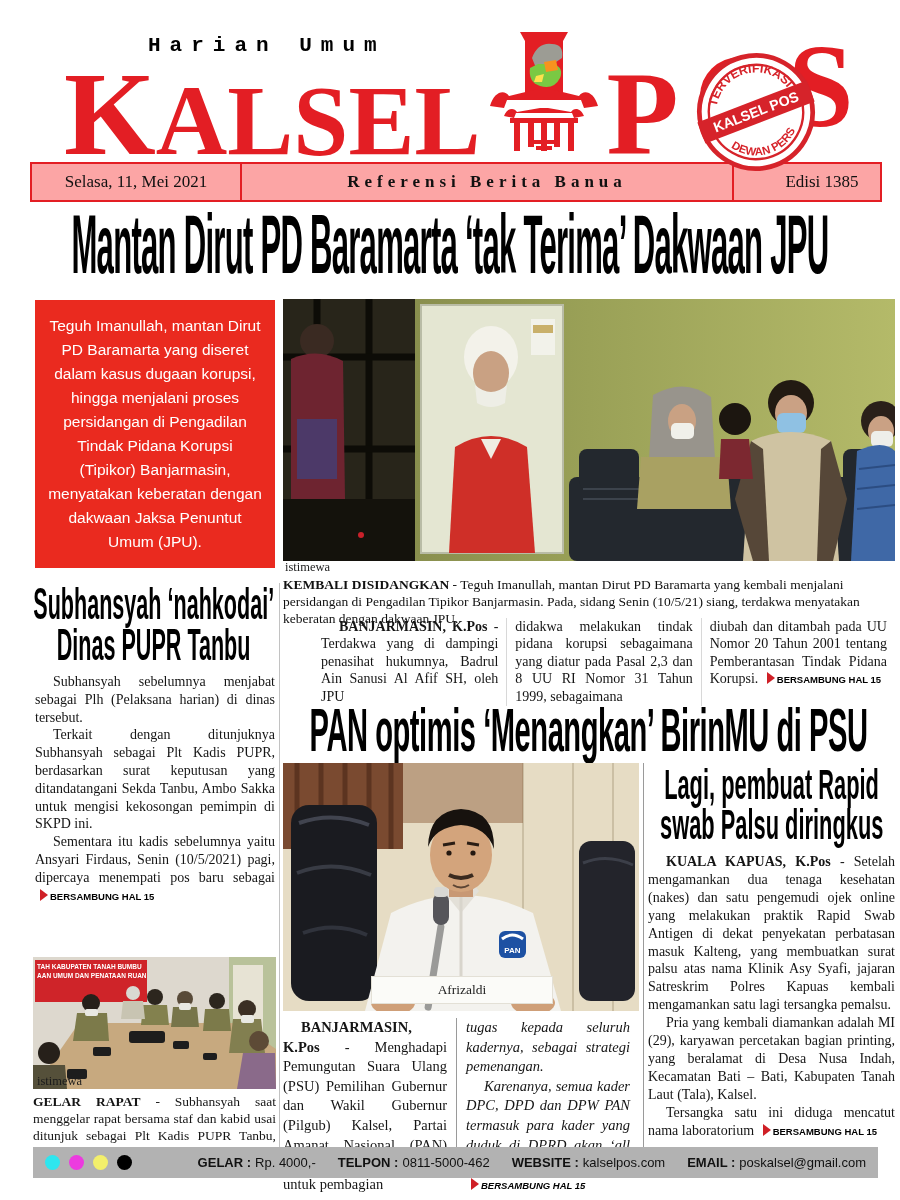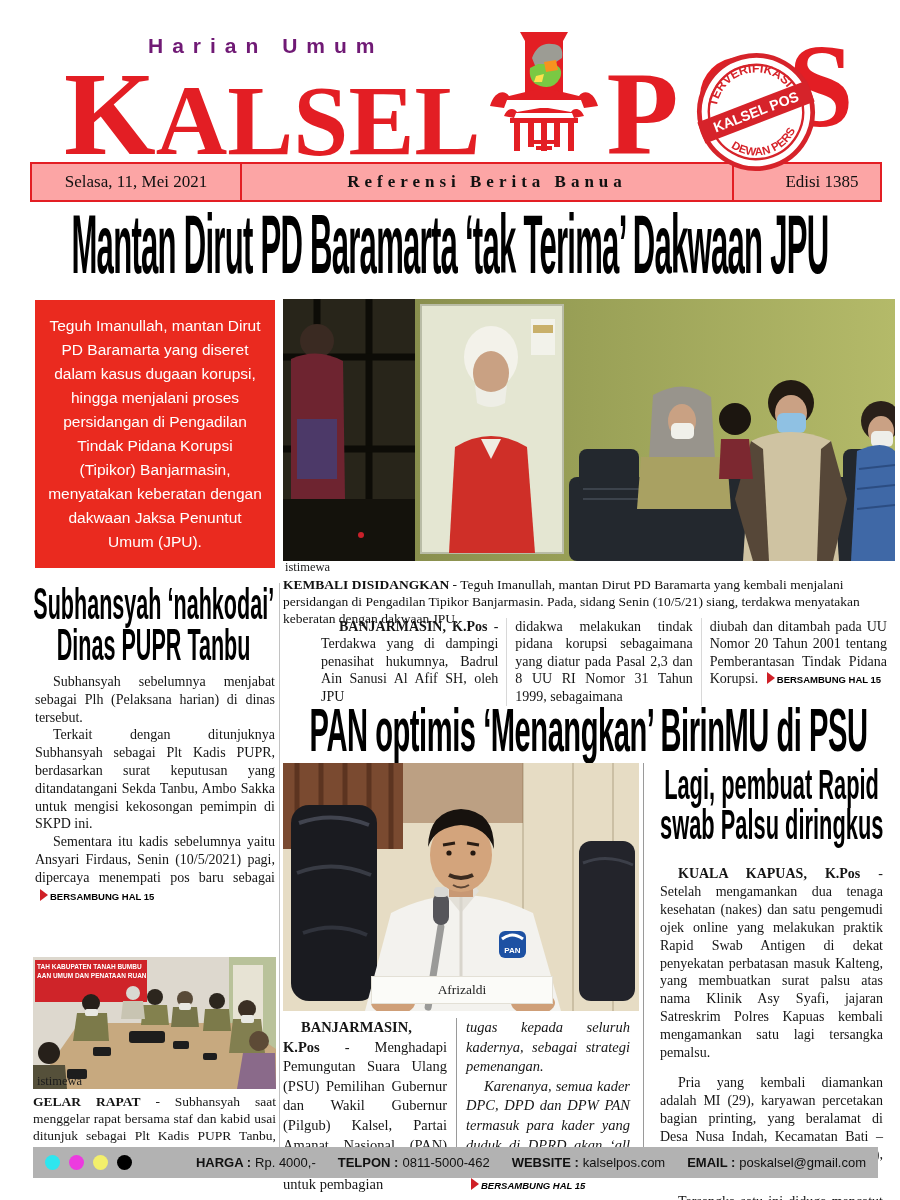--- a/index.html
+++ b/index.html
@@ -1,22 +1,22 @@
 <!DOCTYPE html>
 <html><head>
 <meta charset="utf-8">
 <style>
   html,body{margin:0;padding:0;background:#fff;}
   .page{position:relative;width:900px;height:1200px;background:#fff;overflow:hidden;
         font-family:"Liberation Serif",serif;color:#151515;}
   .abs{position:absolute;}
 
   
-  .tagline{left:148px;top:34px;font-family:Liberation Sans, sans-serif;font-weight:bold;
-           font-size:21px;letter-spacing:9px;color:#701a75;}
+  .tagline{left:148px;top:34px;font-family:Liberation Mono, monospace;font-weight:bold;
+           font-size:21px;letter-spacing:9px;color:#000000;}
   .title-row{left:64px;top:28px;width:820px;height:130px;white-space:nowrap;}
   .tw{font-family:"Liberation Serif",serif;font-weight:bold;color:#e31e24;line-height:1;}
   .tw-big{font-size:118px;}
   .tw-mid{font-size:99px;}
   .logo-house{display:inline-block;width:116px;height:126px;vertical-align:baseline;margin:0 4px 0 6px;}
   .o-disc{left:700px;top:57px;width:80px;height:78px;border-radius:50%;background:#e31e24;}
   .stamp{left:690px;top:46px;width:132px;height:132px;z-index:5;}
 
   .datebar{left:30px;top:162px;width:848px;height:36px;border:2px solid #e31e24;
            display:flex;align-items:stretch;background:#fca5a5;}
@@ -80,21 +80,21 @@
        border:1px solid #e3e0d6;}
   .pan-cols{left:283px;top:1018px;width:356px;height:142px;display:flex;}
   .pan-cols .col{flex:1;font-size:14.5px;line-height:19.6px;text-align:justify;padding:0 9px;}
   .pan-cols .col:first-child{padding-left:0;}
   .pan-cols .col+.col{border-left:1px solid #9a9a9a;font-style:italic;}
   .pan-cols p{margin:0;text-indent:18px;}
   .pan-cols p.noind{text-indent:0;}
 
   
   .rapid-body{left:648px;top:853px;width:247px;font-size:14px;line-height:17.9px;text-align:justify;}
-  .rapid-body p{margin:12px;text-indent:18px;}
+  .rapid-body p{margin:0;text-indent:18px;}
 
   
   .vrule{width:1px;background:#c2c2c2;}
   .vr-left{left:279px;top:583px;height:576px;}
   .vr-mid{left:643px;top:763px;height:396px;background:#9a9a9a;}
 
   
   .footer{left:33px;top:1147px;width:845px;height:31px;background:#b2b2b2;display:flex;
           align-items:center;font-family:"Liberation Sans",sans-serif;font-size:13px;color:#111;}
   .dots{display:flex;gap:9px;margin-left:12px;}
@@ -390,20 +390,20 @@
   <div class="abs vrule vr-mid"></div>
 
   <div class="abs footer">
     <div class="dots">
       <div class="dot" style="background:#2ee6ef"></div>
       <div class="dot" style="background:#ec3bdf"></div>
       <div class="dot" style="background:#f3ef6b"></div>
       <div class="dot" style="background:#000000"></div>
     </div>
     <div class="foot-items">
-      <span><span class="lb">HARGA :</span><span class="vl">Rp. 4000,-</span></span>
+      <span><span class="lb">GELAR :</span><span class="vl">Rp. 4000,-</span></span>
       <span><span class="lb">TELPON :</span><span class="vl">0811-5000-462</span></span>
       <span><span class="lb">WEBSITE :</span><span class="vl">kalselpos.com</span></span>
       <span><span class="lb">EMAIL :</span><span class="vl">poskalsel@gmail.com</span></span>
     </div>
   </div>
 
 </div>
 
 </body></html>

